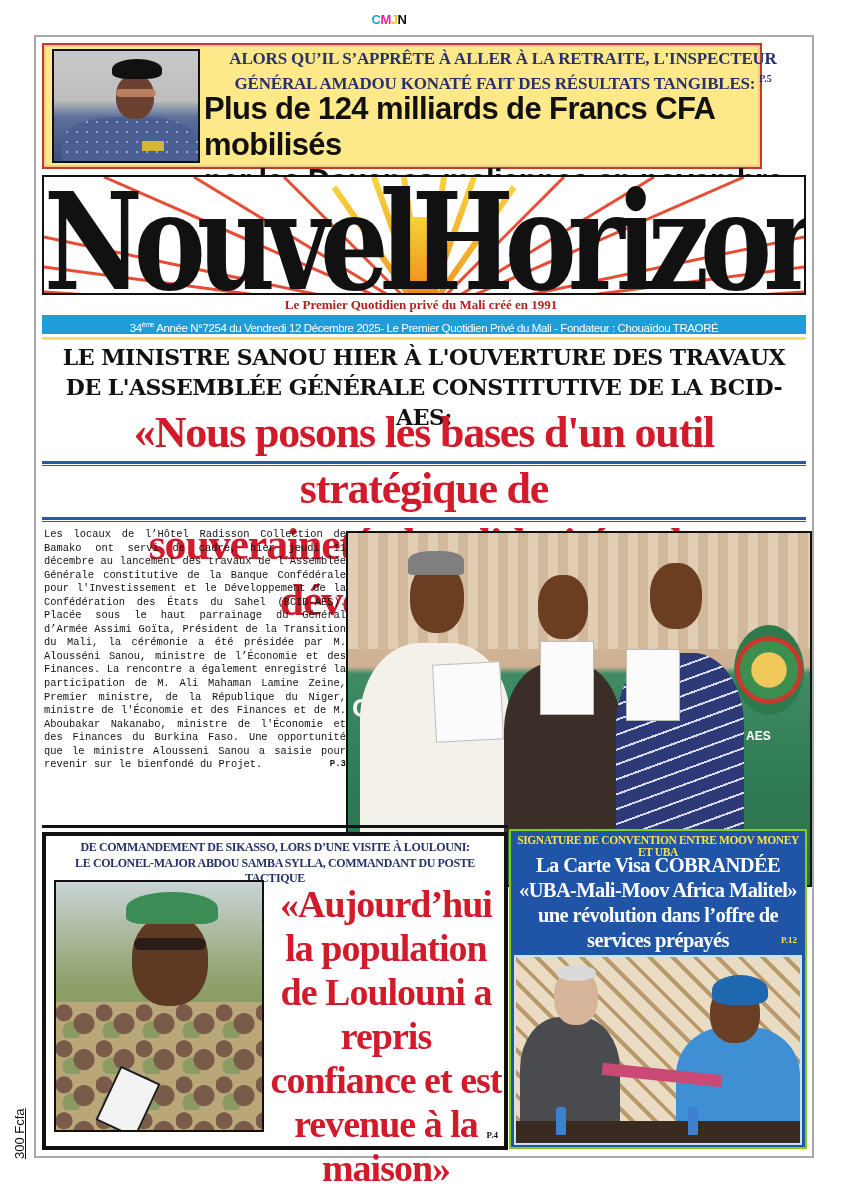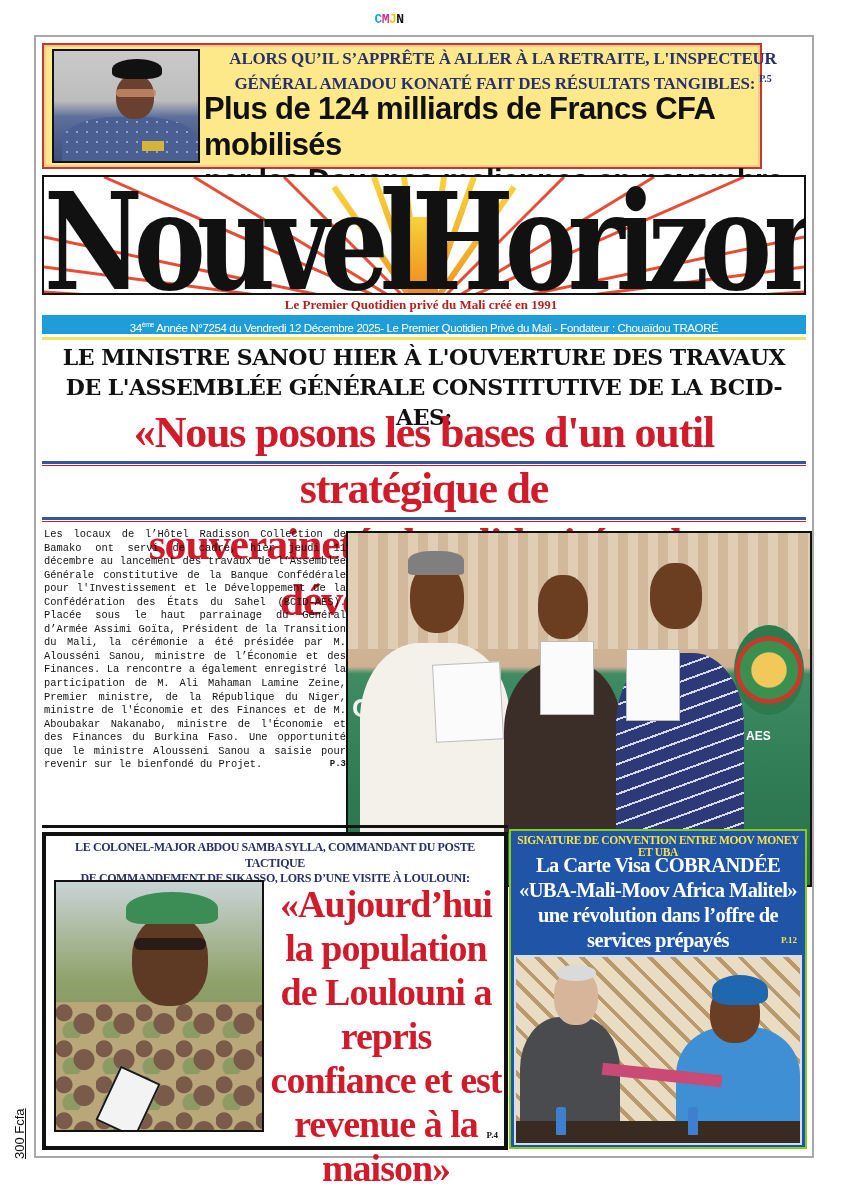--- a/index.html
+++ b/index.html
@@ -1,20 +1,20 @@
 <!DOCTYPE html>
 <html><head>
 <meta charset="utf-8">
 <style>
   * { box-sizing: border-box; margin: 0; padding: 0; }
   html, body { width: 842px; height: 1191px; background: #ffffff; overflow: hidden; }
   body { position: relative; font-family: "Liberation Serif", serif; color: #111; }
 
   .cmjn { position: absolute; top: 12px; left: 0; width: 778px; text-align: center;
-          font-family: Liberation Mono, monospace; font-size: 13px; font-weight: bold; letter-spacing: -0.5px; }
+          font-family: Liberation Sans, sans-serif; font-size: 13px; font-weight: bold; letter-spacing: -0.5px; }
   .cmjn .c { color: #1aa5d6; } .cmjn .m { color: #e0288a; } .cmjn .j { color: #f3c81b; } .cmjn .n { color: #111; }
 
   .page-frame { position: absolute; left: 34px; top: 35px; width: 780px; height: 1123px;
                 border: 2px solid #a8a8a8; background: #fff; }
 
   
   .teaser { position: absolute; left: 42px; top: 43px; width: 720px; height: 126px;
             background: #fde98a; border: 2px solid #c23a2a; box-shadow: inset 0 0 0 2px #f3c98f; }
   .teaser-photo { position: absolute; left: 8px; top: 4px; width: 148px; height: 114px; border: 2px solid #111;
                   background: linear-gradient(180deg,#c9c9c9 0%,#bdbdbd 45%,#5d6f9a 60%,#3d4e80 100%); overflow: hidden; }
@@ -222,22 +222,22 @@
   <div class="person p3h"></div>
   <div class="doc d1"></div>
   <div class="doc d2"></div>
   <div class="doc d3"></div>
 </div>
 
 <div class="divider-black"></div>
 
 <div class="colonel-box">
   <div class="colonel-kicker">
+    <div>DE COMMANDEMENT DE SIKASSO, LORS D’UNE VISITE À LOULOUNI:</div>
     <div>LE COLONEL-MAJOR ABDOU SAMBA SYLLA, COMMANDANT DU POSTE TACTIQUE</div>
-    <div>DE COMMANDEMENT DE SIKASSO, LORS D’UNE VISITE À LOULOUNI:</div>
   </div>
   <div class="colonel-photo">
     <div class="camo"></div>
     <div class="face-col"></div>
     <div class="cap-green"></div>
     <div class="sunglass"></div>
     <div class="mic"></div>
   </div>
   <div class="colonel-quote">«Aujourd’hui la population de Loulouni a repris confiance et est revenue à la maison»</div>
   <div class="colonel-pg">P.4</div>

